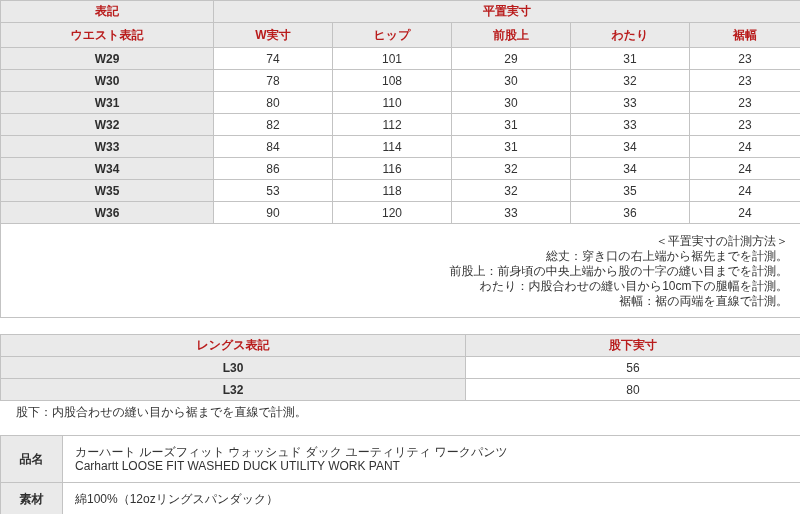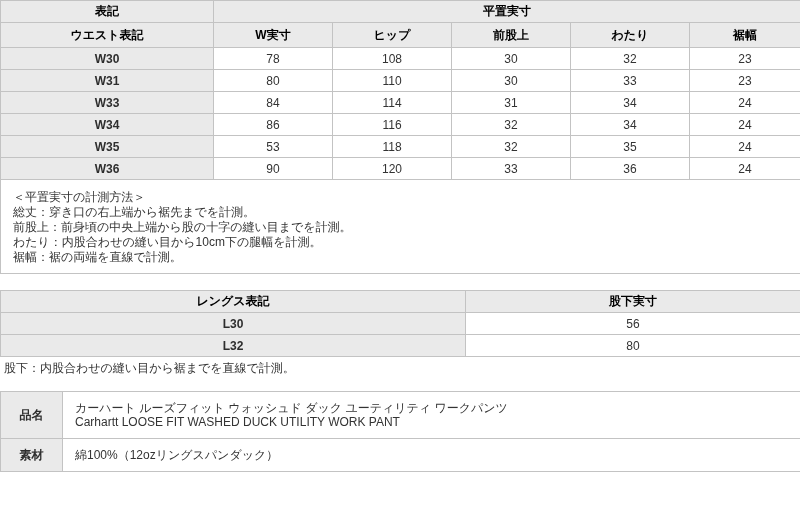--- a/index.html
+++ b/index.html
@@ -13,37 +13,37 @@
   table{border-collapse:collapse;table-layout:fixed;width:800px;}
   td{
     border:1px solid #c3c3c3;
     text-align:center;
     vertical-align:middle;
     height:21px;
     padding:0 2px;
     overflow:hidden;
     white-space:nowrap;
   }
-  .hd{background:#eaeaea;font-weight:bold;color:#000000;}
+  .hd{background:#eaeaea;font-weight:bold;color:#b91c1c;}
   .lbl{background:#eaeaea;font-weight:bold;color:#2e2e2e;}
   .row-h2{height:25px;padding-left:24px;}
   .val{background:#ffffff;font-weight:normal;}
   .method-cell{
     background:#ffffff;
-    text-align:left;
+    text-align:right;
     vertical-align:top;
     padding:10px 12px 8px 12px;
     height:auto;
     line-height:15px;
     white-space:normal;
   }
   .method-cell div{margin:0;}
   .spacer{height:16px;}
   .notes{
-    padding:4px 0 0 4px;
+    padding:4px 0 0 16px;
     line-height:14px;
   }
   .note-red{color:#cc0000;}
   .prod-content{
     text-align:left;
     padding:5px 23px 5px 12px;
     line-height:14px;
     white-space:normal;
   }
   .prod-row1 td{height:36px;}
@@ -68,32 +68,48 @@
   </tr>
   <tr class="row-h2">
     <td class="hd">ウエスト表記</td>
     <td class="hd">W実寸</td>
     <td class="hd">ヒップ</td>
     <td class="hd">前股上</td>
     <td class="hd">わたり</td>
     <td class="hd">裾幅</td>
   </tr>
   <tr>
+    <td class="lbl">W29</td>
+    <td class="val">74</td>
+    <td class="val">101</td>
+    <td class="val">29</td>
+    <td class="val">31</td>
+    <td class="val">23</td>
+  </tr>
+  <tr>
     <td class="lbl">W30</td>
     <td class="val">78</td>
     <td class="val">108</td>
     <td class="val">30</td>
     <td class="val">32</td>
     <td class="val">23</td>
   </tr>
   <tr>
     <td class="lbl">W31</td>
     <td class="val">80</td>
     <td class="val">110</td>
     <td class="val">30</td>
+    <td class="val">33</td>
+    <td class="val">23</td>
+  </tr>
+  <tr>
+    <td class="lbl">W32</td>
+    <td class="val">82</td>
+    <td class="val">112</td>
+    <td class="val">31</td>
     <td class="val">33</td>
     <td class="val">23</td>
   </tr>
   <tr>
     <td class="lbl">W33</td>
     <td class="val">84</td>
     <td class="val">114</td>
     <td class="val">31</td>
     <td class="val">34</td>
     <td class="val">24</td>

